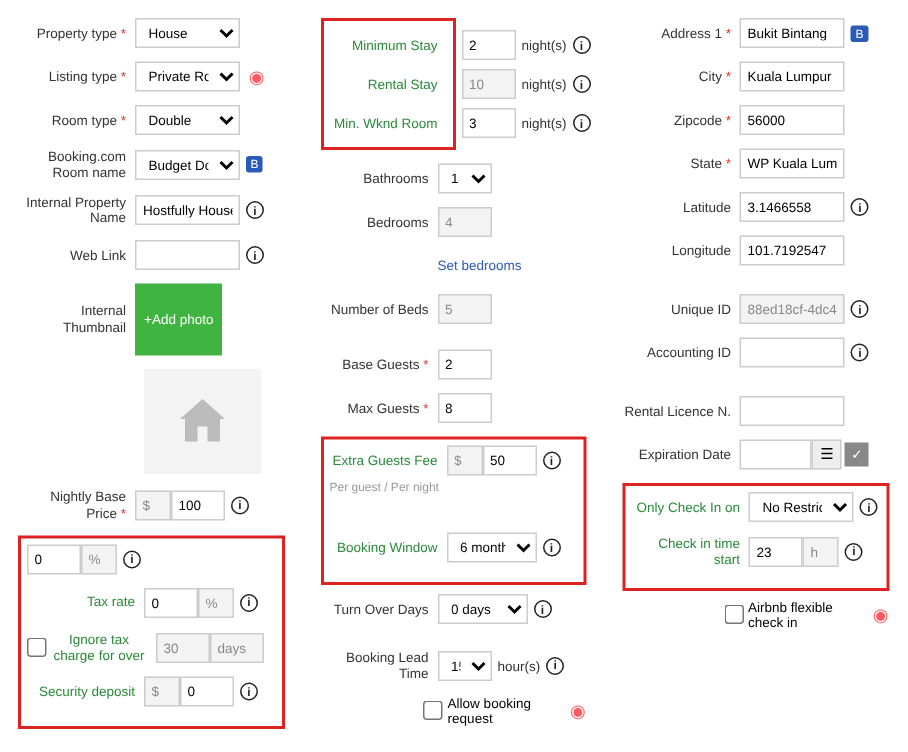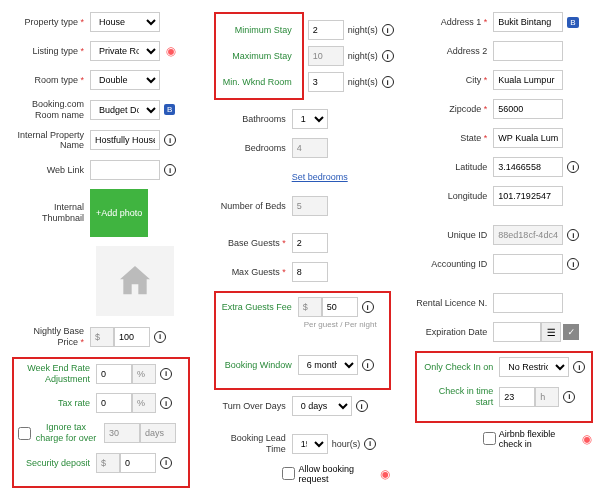--- a/index.html
+++ b/index.html
@@ -17,22 +17,22 @@
 .ro{background:#f3f3f3;color:#888}
 .unit{font-size:9px;color:#333;margin-left:4px}
 .ic{display:inline-flex;width:14px;height:14px;align-items:center;justify-content:center;margin-left:4px;font-size:10px}
 .ic.info{color:#222;border:1px solid #222;border-radius:50%;width:12px;height:12px;font-size:8px;font-weight:bold}
 .ic.air{color:#ff5a5f;font-size:12px}
 .badge{background:#2a5ab8;color:#fff;font-size:8px;padding:1px 3px;border-radius:2px;margin-left:4px}
 .btn-g{background:#40b440;color:#fff;border:none;font-size:9px;padding:19px 6px;cursor:pointer}
 .thumb{width:78px;height:70px;background:#f3f3f3;display:flex;align-items:center;justify-content:center;margin-left:84px;margin-bottom:10px}
 .thumb svg{width:40px;height:40px;fill:#bbb}
 .redbox{border:2px solid #d22;padding:4px;margin-bottom:6px}
-.link{color:#2a5ab8;font-size:9px;cursor:pointer;text-decoration:underline}
-.sub{font-size:8px;color:#999;margin-left:84px;margin-top:-6px;margin-bottom:8px}
+.link{color:#2a5ab8;font-size:9px;cursor:pointer;}
+.sub{font-size:8px;color:#999;margin-top:-6px;margin-bottom:8px}
 .cb{margin-right:3px}
 .flag{width:12px;height:8px;display:inline-block;margin-right:3px}
 .cal{background:#eee;border:1px solid #ccc;width:20px;height:20px;display:inline-flex;align-items:center;justify-content:center;font-size:10px}
 .chk{background:#888;color:#fff;width:16px;height:16px;display:inline-flex;align-items:center;justify-content:center;font-size:9px;margin-left:2px}
 </style>
 </head>
 <body>
 
 <div class="cols">
 
@@ -75,21 +75,20 @@
         </svg>
       </div>
  <div class="row">
         <div class="lbl"><span>Nightly Base Price</span> <span class="req">*</span></div>
         <input class="inp xs ro" readonly="" value="$" style="">
         <input class="inp s" value="100" style="">
         <span class="ic info">i</span>
       </div>
  <div class="redbox">
   <div class="row">
-          <div class="lbl g">Week End Rate Adjustment</div>
           <input class="inp s" value="0" style="">
           <input class="inp xs ro" readonly="" value="%" style="">
           <span class="ic info">i</span>
         </div>
   <div class="row">
           <div class="lbl g">Tax rate</div>
           <input class="inp s" value="0" style="">
           <input class="inp xs ro" readonly="" value="%" style="">
           <span class="ic info">i</span>
         </div>
@@ -108,21 +107,21 @@
  </div>
 </div>
 
 <div class="col">
  <div class="row">
         <div class="redbox" style="padding:6px 4px;margin:0">
           <div class="row" style="margin-bottom:6px">
             <div class="lbl g">Minimum Stay</div>
           </div>
           <div class="row" style="margin-bottom:6px">
-            <div class="lbl g">Maximum Stay</div>
+            <div class="lbl g">Rental Stay</div>
           </div>
           <div class="row" style="margin-bottom:0">
             <div class="lbl g">Min. Wknd Room</div>
           </div>
         </div>
         <div style="margin-left:4px">
           <div class="row" style="margin-bottom:6px">
             <input class="inp s" value="2" style="">
             <span class="unit">night(s)</span>
             <span class="ic info">i</span>
@@ -199,24 +198,20 @@
       </div>
 </div>
 
 <div class="col">
  <div class="row">
         <div class="lbl"><span>Address 1</span> <span class="req">*</span></div>
         <input class="inp" value="Bukit Bintang" style="">
         <span class="badge">B</span>
       </div>
  <div class="row">
-        <div class="lbl">Address 2</div>
-        <input class="inp" style="">
-      </div>
- <div class="row">
         <div class="lbl"><span>City</span> <span class="req">*</span></div>
         <input class="inp" value="Kuala Lumpur" style="">
       </div>
  <div class="row">
         <div class="lbl"><span>Zipcode</span> <span class="req">*</span></div>
         <input class="inp" value="56000" style="">
       </div>
  <div class="row">
         <div class="lbl"><span>State</span> <span class="req">*</span></div>
         <input class="inp" value="WP Kuala Lumpur" style="">

